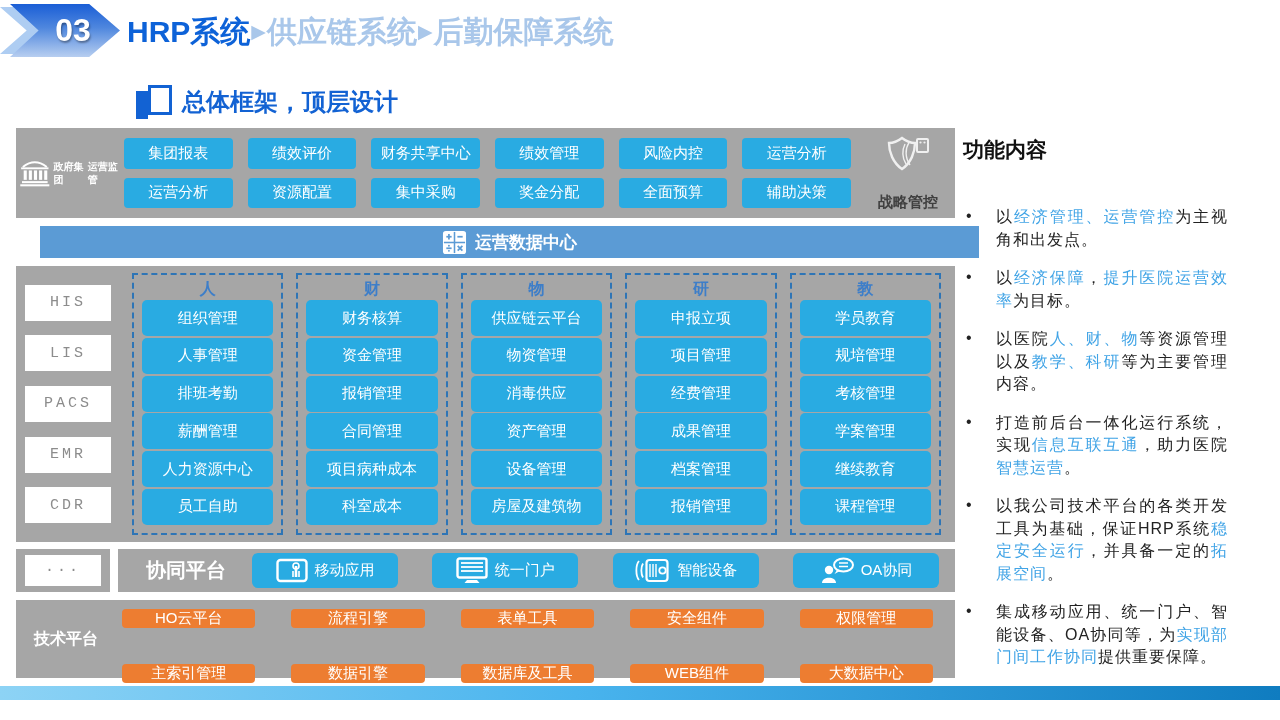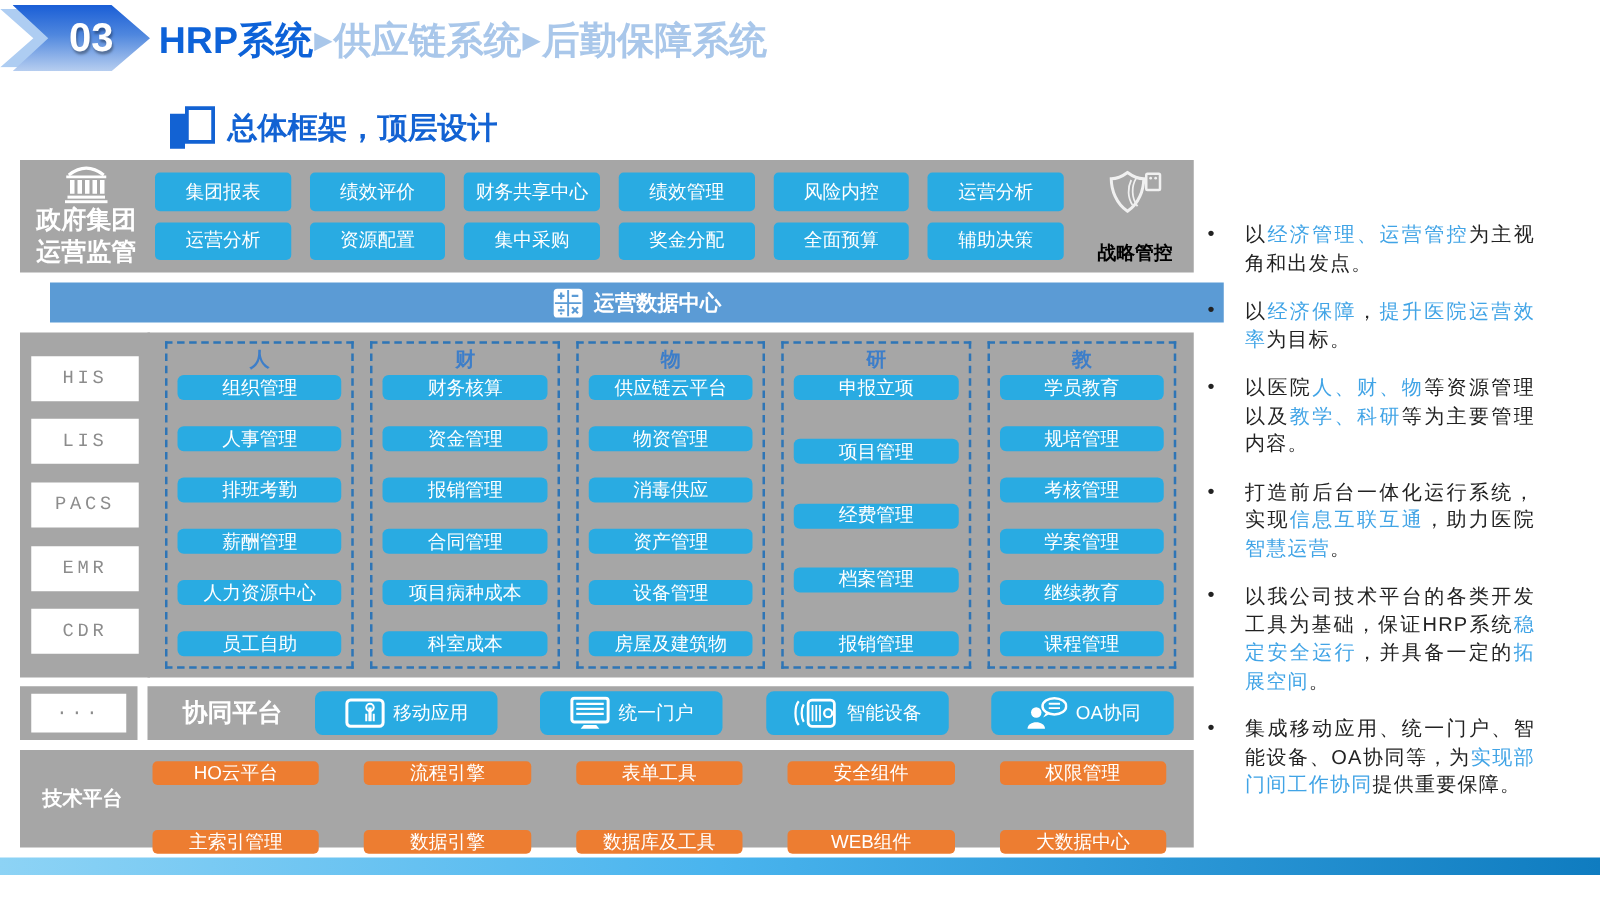--- a/index.html
+++ b/index.html
@@ -27,47 +27,47 @@
 
   
   .gray{background:#a6a6a6;}
   .btn-c{background:#29abe2;border-radius:4px;color:#fff;font-size:15px;
     display:flex;align-items:center;justify-content:center;white-space:nowrap;}
   .btn-o{background:#ed7d31;border-radius:4px;color:#fff;font-size:15px;
     display:flex;align-items:center;justify-content:center;white-space:nowrap;}
 
   
   .gov{position:absolute;left:16px;top:128px;width:939px;height:90px;display:flex;}
-  .gov-label{width:106px;display:flex;flex-direction:column;align-items:center;justify-content:center;
-    color:#fff;font-size:20px;font-weight:bold;line-height:1.3;}
+  .gov-label{width:106px;display:flex;flex-direction:row;align-items:center;justify-content:center;
+    color:#fff;font-size:10px;font-weight:bold;line-height:1.3;}
   .gov-grid{flex:1;display:grid;grid-template-columns:repeat(6,1fr);column-gap:15px;row-gap:9px;
     padding:10px 10px 10px 2px;}
   .strategy{width:94px;display:flex;flex-direction:column;align-items:center;justify-content:center;
-    color:#000000;font-size:15px;font-weight:bold;gap:18px;}
+    color:#404040;font-size:15px;font-weight:bold;gap:18px;}
 
   
   .datacenter{position:absolute;left:16px;top:226px;width:939px;height:32px;background:#5b9bd5;
     display:flex;align-items:center;justify-content:center;gap:8px;color:#fff;font-size:17px;font-weight:bold;margin-left:24px;}
 
   
   .extsys{position:absolute;left:16px;top:266px;width:104px;height:276px;
     display:flex;flex-direction:column;justify-content:space-evenly;padding:4px 9px;box-sizing:border-box;}
   .sys{background:#fff;height:36px;display:flex;align-items:center;justify-content:center;
     color:#8c8c8c;font-size:15px;letter-spacing:3px;font-family:"Liberation Mono","DejaVu Sans Mono",monospace;}
   .extmore{position:absolute;left:16px;top:549px;width:94px;height:43px;
     display:flex;padding:6px 9px;box-sizing:border-box;}
   .extmore .sys{flex:1;height:auto;}
 
   
   .domains{position:absolute;left:118px;top:266px;width:837px;height:276px;
     display:flex;gap:13px;padding:7px 14px;box-sizing:border-box;}
   .col{flex:1;border:2px dashed #2e75b6;display:flex;flex-direction:column;padding:2px 8px 8px;box-sizing:border-box;}
   .col-h{text-align:center;color:#3d7ec9;font-weight:bold;font-size:16px;height:23px;line-height:23px;}
   .col-list{flex:1;display:flex;flex-direction:column;justify-content:space-between;}
-  .col-list .btn-col{height:20px;background:#29abe2;border-radius:5px;color:#fff;font-size:15px;
+  .col-list .btn-col{height:36px;background:#29abe2;border-radius:5px;color:#fff;font-size:15px;
     display:flex;align-items:center;justify-content:center;white-space:nowrap;}
 
   
   .collab{position:absolute;left:118px;top:549px;width:837px;height:43px;
     display:flex;align-items:center;padding:0 16px 0 28px;box-sizing:border-box;}
   .collab-label{color:#fff;font-weight:bold;font-size:20px;width:106px;flex:none;}
   .collab-btns{flex:1;display:flex;justify-content:space-between;align-items:center;}
   .collab-btn{width:146px;height:35px;background:#29abe2;border-radius:6px;
     display:flex;align-items:center;justify-content:center;gap:7px;color:#fff;font-size:15px;}
 
@@ -214,20 +214,21 @@
           <div class="btn-col">设备管理</div>
           <div class="btn-col">房屋及建筑物</div>
         </div>
     </div>
     <div class="col">
       <div class="col-h">研</div>
       <div class="col-list">
           <div class="btn-col">申报立项</div>
           <div class="btn-col">项目管理</div>
           <div class="btn-col">经费管理</div>
+          <div class="btn-col">成果管理</div>
           <div class="btn-col">档案管理</div>
           <div class="btn-col">报销管理</div>
         </div>
     </div>
     <div class="col">
       <div class="col-h">教</div>
       <div class="col-list">
           <div class="btn-col">学员教育</div>
           <div class="btn-col">规培管理</div>
           <div class="btn-col">考核管理</div>
@@ -296,20 +297,21 @@
         <div class="btn-o">权限管理</div>
         <div class="btn-o">主索引管理</div>
         <div class="btn-o">数据引擎</div>
         <div class="btn-o">数据库及工具</div>
         <div class="btn-o">WEB组件</div>
         <div class="btn-o">大数据中心</div>
       </div>
   </div>
 
   <div class="panel">
+    <div class="panel-title">功能内容</div>
     <ul class="bullets">
         <li><span>以</span><span class="hl">经济管理、运营管控</span><span>为主视角和出发点。</span></li>
         <li><span>以</span><span class="hl">经济保障</span><span>，</span><span class="hl">提升医院运营效率</span><span>为目标。</span></li>
         <li><span>以医院</span><span class="hl">人、财、物</span><span>等资源管理以及</span><span class="hl">教学、科研</span><span>等为主要管理内容。</span></li>
         <li><span>打造前后台一体化运行系统，实现</span><span class="hl">信息互联互通</span><span>，助力医院</span><span class="hl">智慧运营</span><span>。</span></li>
         <li><span>以我公司技术平台的各类开发工具为基础，保证HRP系统</span><span class="hl">稳定安全运行</span><span>，并具备一定的</span><span class="hl">拓展空间</span><span>。</span></li>
         <li><span>集成移动应用、统一门户、智能设备、OA协同等，为</span><span class="hl">实现部门间工作协同</span><span>提供重要保障。</span></li>
       </ul>
   </div>
 

